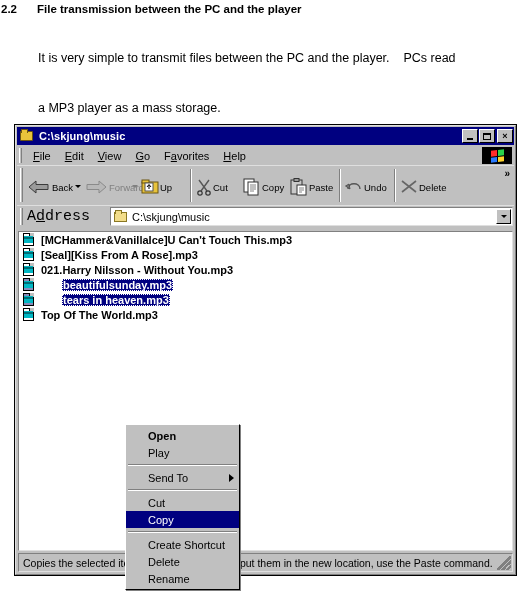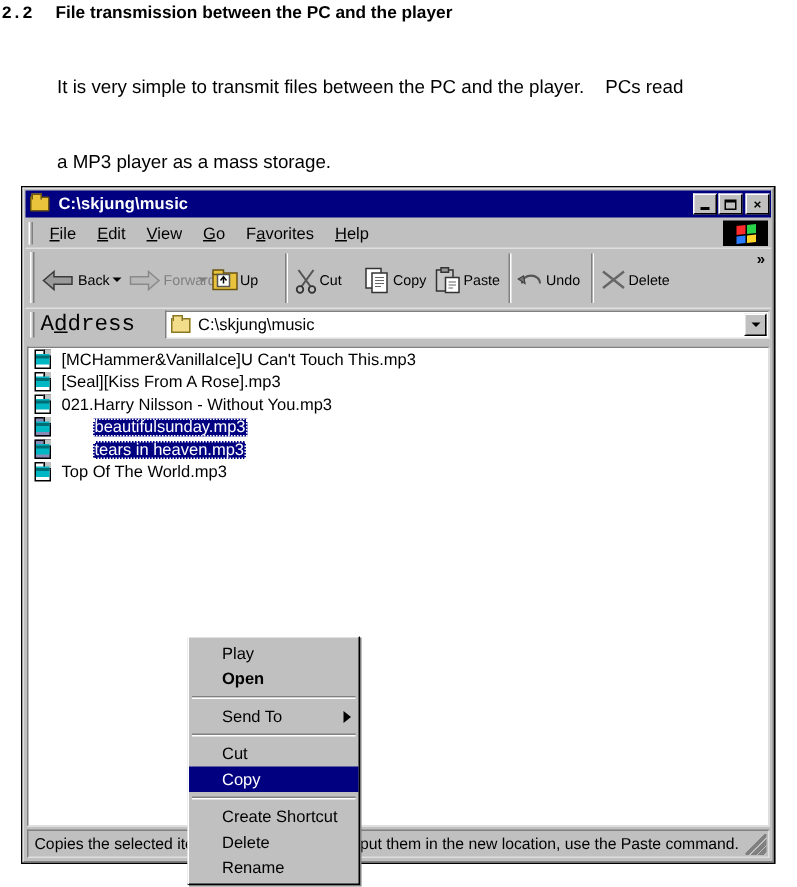--- a/index.html
+++ b/index.html
@@ -16,21 +16,21 @@
     padding: 2px 0 0 0;
     color: #000;
   }
   .doc-heading {
     display: flex;
     font-weight: bold;
     font-size: 11.5px;
     line-height: 15px;
     padding-left: 1px;
   }
-  .doc-heading .num { width: 36px; flex: none; font-family: Liberation Mono, monospace; }
+  .doc-heading .num { width: 36px; flex: none; }
   .doc-body {
     font-size: 12.5px;
     line-height: 16.5px;
     padding-left: 38px;
     padding-right: 0px;
     white-space: pre;
   }
   .doc-body div { white-space: pre; }
 
   
@@ -235,20 +235,21 @@
     background: #ffffff;
     border: 1px solid #808080;
     border-right-color: #dfdfdf; border-bottom-color: #dfdfdf;
     overflow: hidden;
   }
   .frow {
     display: flex; align-items: center;
     height: 15px;
     padding-left: 2px;
     cursor: default;
+    font-weight: bold;
   }
   .frow .mp3ico { width: 17px; height: 14px; position: relative; flex: none; }
   .page {
     position: absolute; left: 2px; top: 0px;
     width: 11px; height: 13px;
     background: #ffffff;
     border: 1px solid #000;
   }
   .page:after {
     content: ""; position: absolute; right: -1px; top: -1px;
@@ -552,25 +553,25 @@
     <div class="frow">
       <span class="mp3ico">
             <span class="page"></span>
             <span class="note"></span>
           </span>
       <span class="fname">Top Of The World.mp3</span>
     </div>
   </div>
 
   <div class="ctxmenu">
+    <div class="mi bold">
+          <span>Open</span>
+        </div>
     <div class="mi">
           <span>Play</span>
-        </div>
-    <div class="mi bold">
-          <span>Open</span>
         </div>
     <div class="ctxsep"></div>
     <div class="mi">
           <span>Send To</span>
           <span class="arrow"></span>
         </div>
     <div class="ctxsep"></div>
     <div class="mi">
           <span>Cut</span>
         </div>

